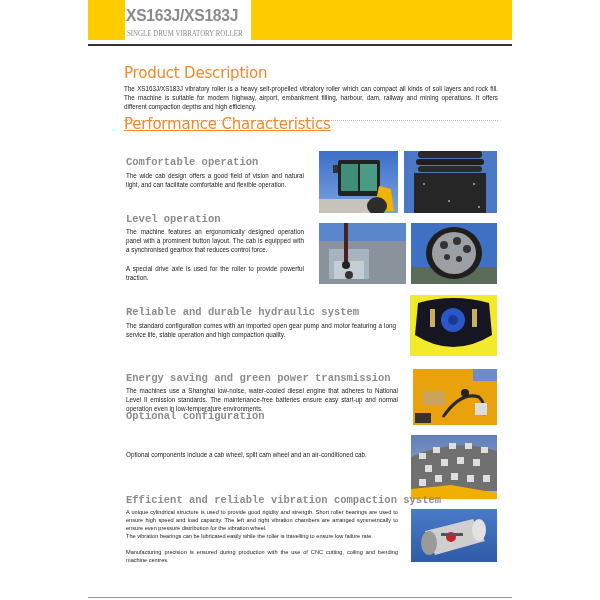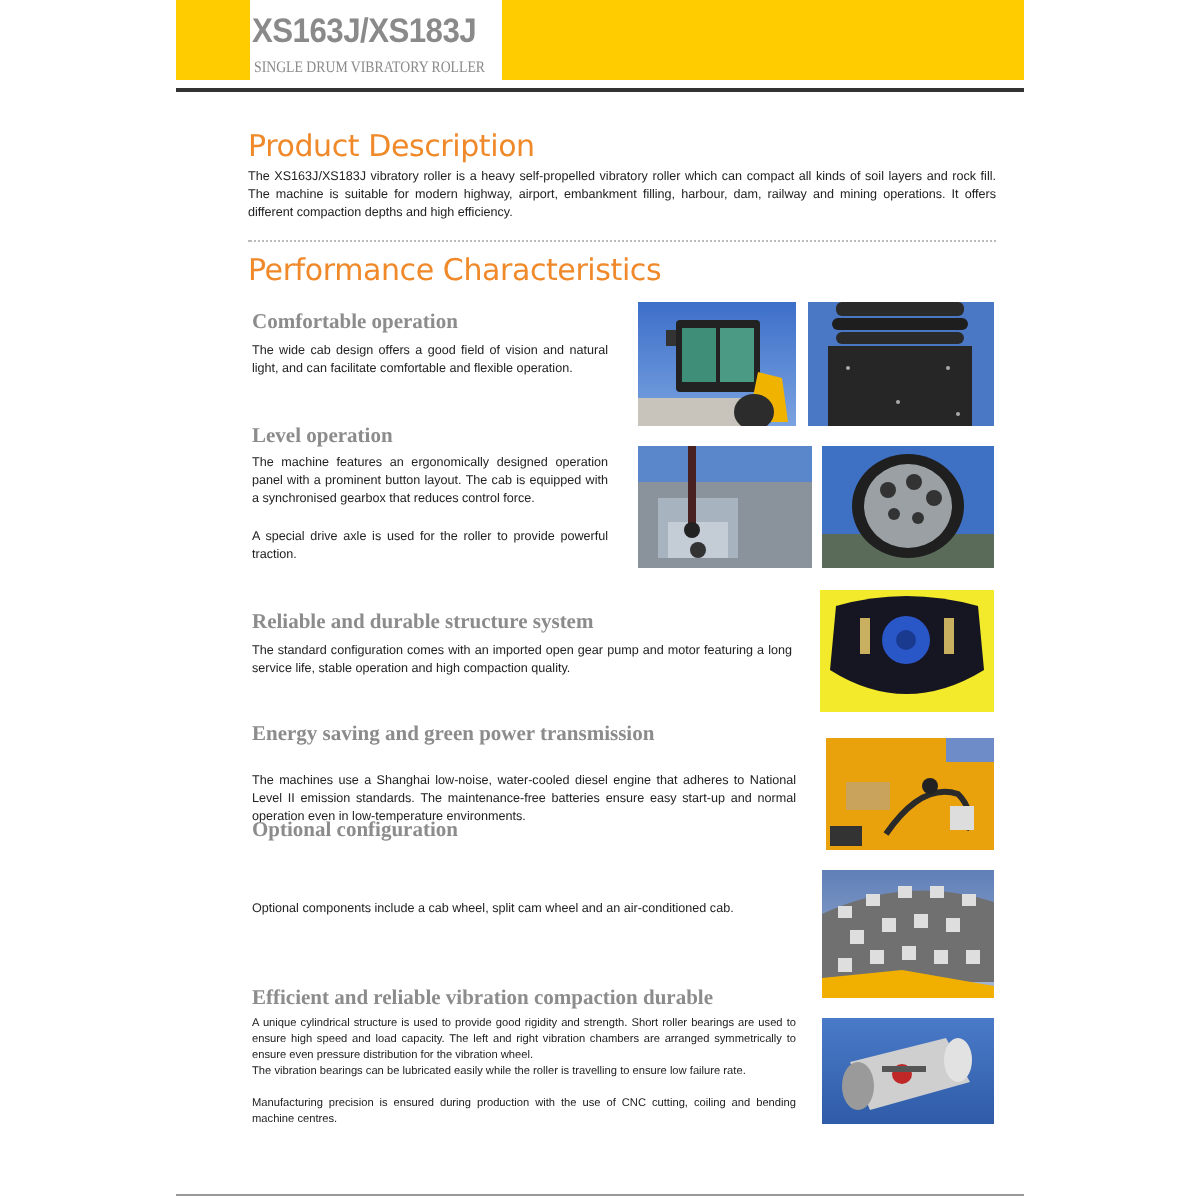--- a/index.html
+++ b/index.html
@@ -10,42 +10,42 @@
     .header-title-box { position: absolute; left: 125px; top: 0; width: 125px; height: 40px; background: #fff; }
     .header-right-block { position: absolute; left: 251px; top: 0; width: 261px; height: 40px; background: #ffcc00; }
     .header-title { position: absolute; left: 126px; top: 6px; font-family: "Liberation Sans", sans-serif; font-weight: bold; font-size: 17px; color: #8a8a8a; letter-spacing: -0.3px; transform: scaleX(0.92); transform-origin: left; }
     .header-subtitle { position: absolute; left: 127px; top: 29px; font-family: "Liberation Serif", serif; font-size: 8px; color: #8a8a8a; letter-spacing: 0; transform: scaleX(0.86); transform-origin: left; }
     .header-rule { position: absolute; left: 88px; top: 44px; width: 424px; height: 2px; background: #333; }
 
     .section-title { position: absolute; left: 124px; font-size: 15px; color: #f0892a; font-family: "DejaVu Sans", sans-serif; font-weight: normal; letter-spacing: -0.2px; text-align: right; }
     .body-text { position: absolute; font-size: 6.3px; line-height: 9.2px; color: #222; text-align: justify; font-family: "Liberation Sans", sans-serif; }
     .dotted-rule { position: absolute; left: 124px; top: 120px; width: 374px; border-top: 1px dotted #bbb; }
 
-    .feature-heading { position: absolute; left: 126px; font-family: Liberation Serif, serif; font-weight: bold; font-size: 10.5px; color: #8c8c8c; }
+    .feature-heading { position: absolute; left: 126px; font-family: Liberation Mono, monospace; font-weight: bold; font-size: 10.5px; color: #8c8c8c; }
 
     .photo { position: absolute; overflow: hidden; }
     .photo svg { display: block; width: 100%; height: 100%; }
 
     .footer-rule { position: absolute; left: 88px; top: 597px; width: 424px; height: 1px; background: #999; }
   </style>
 </head>
 <body>
 
 <div class="header-left-block"></div>
 <div class="header-title-box"></div>
 <div class="header-right-block"></div>
 <div class="header-title">XS163J/XS183J</div>
 <div class="header-subtitle">SINGLE DRUM VIBRATORY ROLLER</div>
 <div class="header-rule"></div>
 
 <div class="section-title" style="top:64px;">Product Description</div>
 <div class="body-text" style="left:124px; top:84px; width:374px;">The XS163J/XS183J vibratory roller is a heavy self-propelled vibratory roller which can compact all kinds of soil layers and rock fill. The machine is suitable for modern highway, airport, embankment filling, harbour, dam, railway and mining operations. It offers different compaction depths and high efficiency.</div>
 <div class="dotted-rule"></div>
 
-<div class="section-title" style="top:126px;">Performance Characteristics</div>
+<div class="section-title" style="top:115px;text-decoration:underline;">Performance Characteristics</div>
 
 <div class="feature-heading" style="top:156px;">Comfortable operation</div>
 <div class="body-text" style="left:126px; top:171px; width:178px;">The wide cab design offers a good field of vision and natural light, and can facilitate comfortable and flexible operation.</div>
 
 <div class="photo" style="left:319px; top:151px; width:79px; height:62px;">
   <svg viewBox="0 0 79 62" preserveAspectRatio="none">
     <defs>
         <linearGradient id="sky1" x1="0" y1="0" x2="0" y2="1">
           <stop offset="0" stop-color="#3d6fc9"></stop>
           <stop offset="1" stop-color="#7aa3e0"></stop>
@@ -98,35 +98,35 @@
     <ellipse cx="43" cy="30" rx="28" ry="26" fill="#1f1f1f"></ellipse>
     <ellipse cx="43" cy="30" rx="22" ry="21" fill="#9aa0a4"></ellipse>
     <circle cx="33" cy="22" r="4" fill="#333"></circle>
       <circle cx="46" cy="18" r="4" fill="#333"></circle>
     <circle cx="56" cy="26" r="4" fill="#333"></circle>
       <circle cx="36" cy="34" r="3" fill="#333"></circle>
     <circle cx="48" cy="36" r="3" fill="#333"></circle>
   </svg>
 </div>
 
-<div class="feature-heading" style="top:306px;">Reliable and durable structure system</div>
+<div class="feature-heading" style="top:306px;">Reliable and durable hydraulic system</div>
 <div class="body-text" style="left:126px; top:321px; width:270px;">The standard configuration comes with an imported open gear pump and motor featuring a long service life, stable operation and high compaction quality.</div>
 
 <div class="photo" style="left:410px; top:295px; width:87px; height:61px;">
   <svg viewBox="0 0 87 61" preserveAspectRatio="none">
     <rect width="87" height="61" fill="#f2ea2a"></rect>
     <path d="M8 8 Q43 -2 79 8 L82 40 Q43 64 5 40 Z" fill="#161622"></path>
     <rect x="20" y="14" width="5" height="18" fill="#c8b060"></rect>
     <rect x="62" y="14" width="5" height="18" fill="#c8b060"></rect>
     <circle cx="43" cy="25" r="12" fill="#2a57c8"></circle>
     <circle cx="43" cy="25" r="5" fill="#1a3a90"></circle>
   </svg>
 </div>
 
-<div class="feature-heading" style="top:362px;">Energy saving and green power transmission</div>
+<div class="feature-heading" style="top:372px;">Energy saving and green power transmission</div>
 <div class="body-text" style="left:126px; top:386px; width:272px;">The machines use a Shanghai low-noise, water-cooled diesel engine that adheres to National Level II emission standards. The maintenance-free batteries ensure easy start-up and normal operation even in low-temperature environments.</div>
 
 <div class="photo" style="left:413px; top:369px; width:84px; height:56px;">
   <svg viewBox="0 0 84 56" preserveAspectRatio="none">
     <rect width="84" height="56" fill="#e9a10c"></rect>
     <rect x="60" y="0" width="24" height="12" fill="#6d8cc8"></rect>
     <rect x="10" y="22" width="22" height="14" fill="#c9a35c"></rect>
     <path d="M30 48 Q48 22 66 28 Q74 36 70 46" stroke="#2a2a2a" stroke-width="3" fill="none"></path>
     <circle cx="52" cy="24" r="4" fill="#222"></circle>
     <rect x="62" y="34" width="12" height="12" fill="#ddd"></rect>
@@ -160,21 +160,21 @@
       <rect x="8" y="44" width="7" height="7"></rect>
         <rect x="24" y="40" width="7" height="7"></rect>
         <rect x="40" y="38" width="7" height="7"></rect>
         <rect x="56" y="40" width="7" height="7"></rect>
         <rect x="72" y="40" width="7" height="7"></rect>
     </g>
     <path d="M0 54 L40 50 L86 58 L86 64 L0 64 Z" fill="#f1b000"></path>
   </svg>
 </div>
 
-<div class="feature-heading" style="top:494px;">Efficient and reliable vibration compaction durable</div>
+<div class="feature-heading" style="top:494px;">Efficient and reliable vibration compaction system</div>
 <div class="body-text" style="left:126px; top:508px; width:272px; font-size:5.6px; line-height:8px;">A unique cylindrical structure is used to provide good rigidity and strength. Short roller bearings are used to ensure high speed and load capacity. The left and right vibration chambers are arranged symmetrically to ensure even pressure distribution for the vibration wheel.</div>
 <div class="body-text" style="left:126px; top:532px; width:272px; font-size:5.6px; line-height:8px;">The vibration bearings can be lubricated easily while the roller is travelling to ensure low failure rate.</div>
 <div class="body-text" style="left:126px; top:548px; width:272px; font-size:5.6px; line-height:8px;">Manufacturing precision is ensured during production with the use of CNC cutting, coiling and bending machine centres.</div>
 
 <div class="photo" style="left:411px; top:509px; width:86px; height:53px;">
   <svg viewBox="0 0 86 53" preserveAspectRatio="none">
     <defs>
         <linearGradient id="sky6" x1="0" y1="0" x2="0" y2="1">
           <stop offset="0" stop-color="#4a7bc8"></stop>
           <stop offset="1" stop-color="#2f5ba8"></stop>

